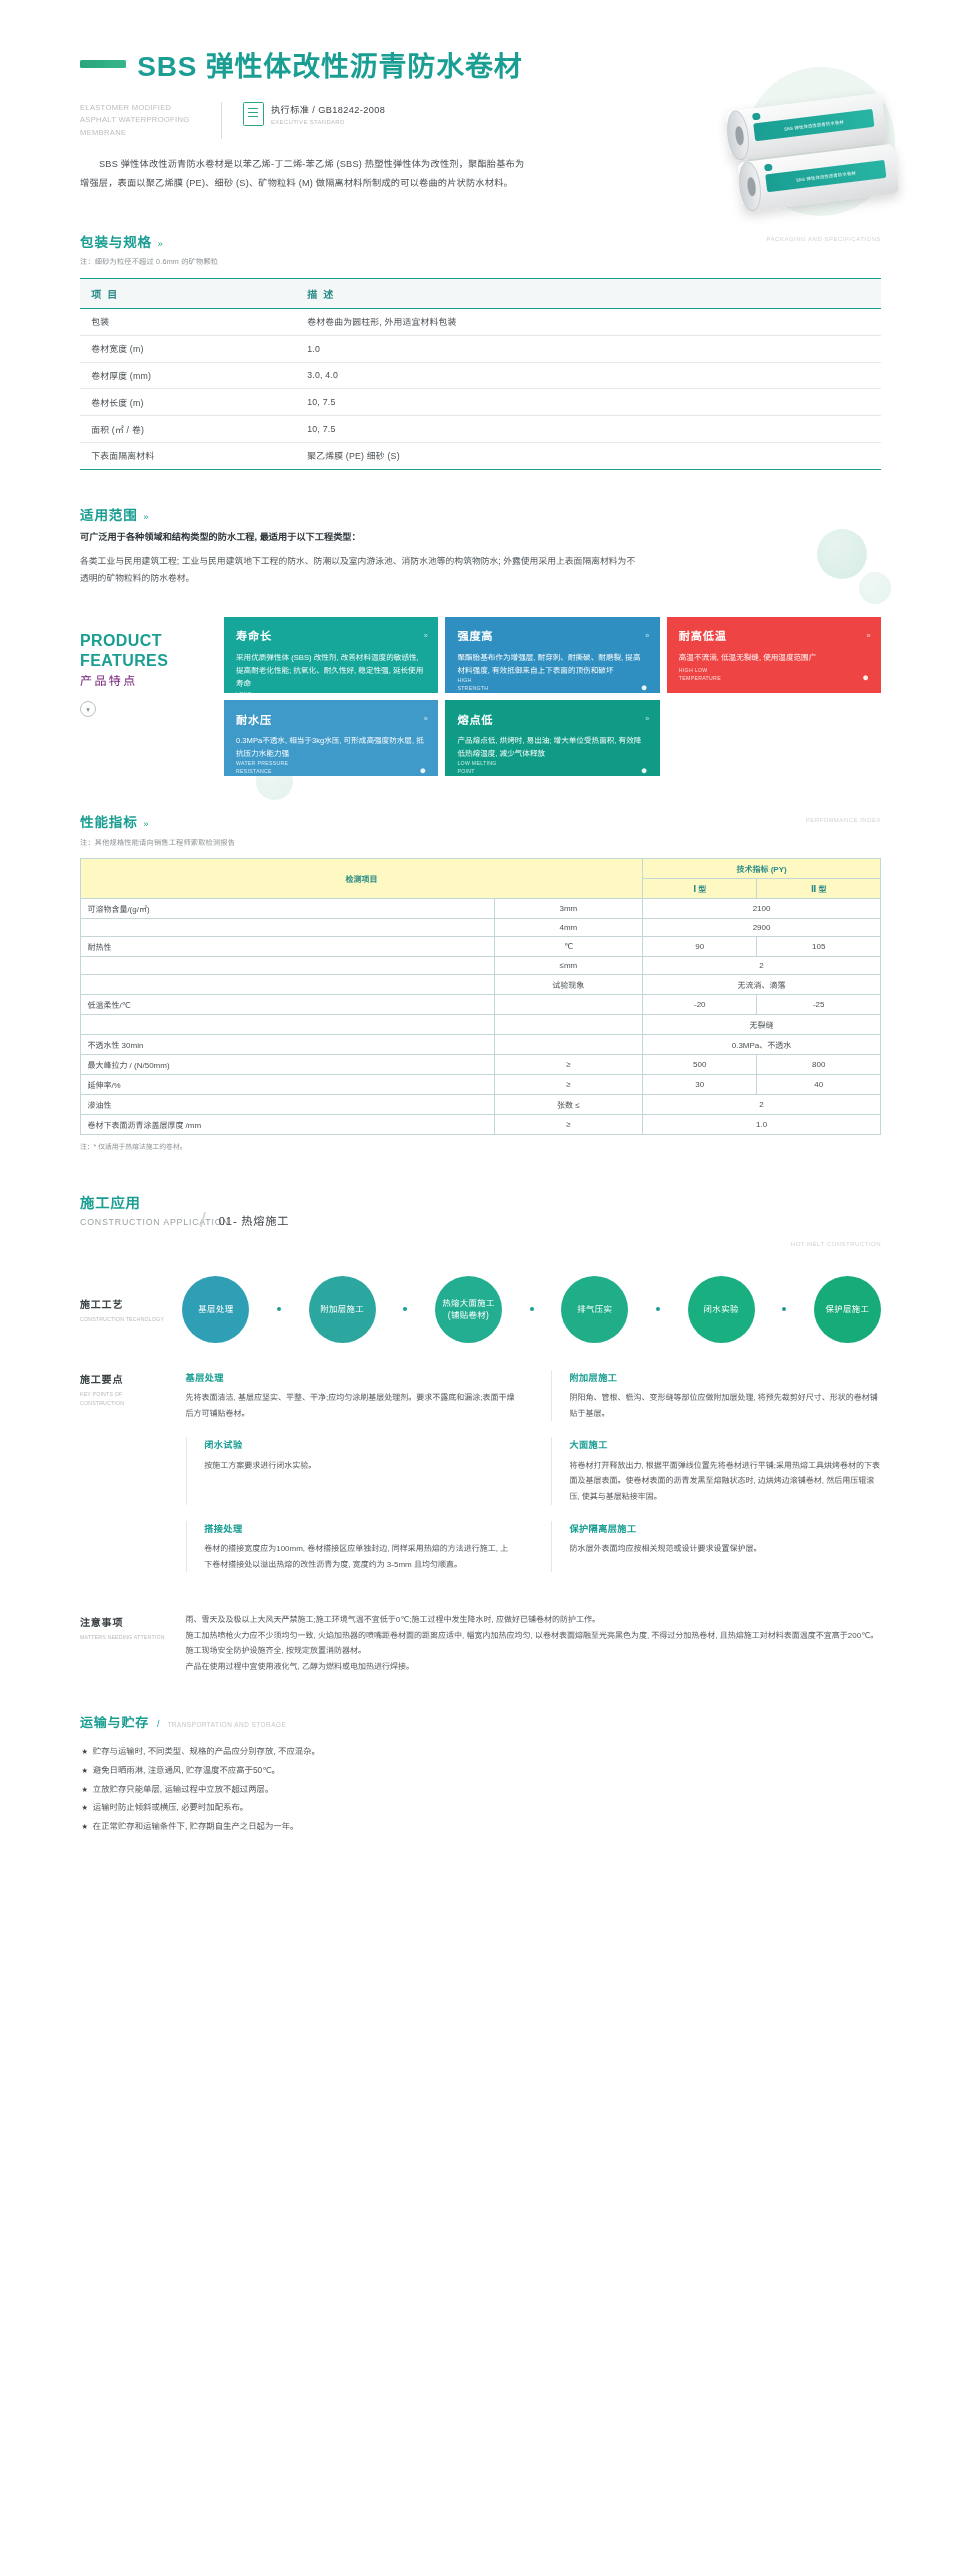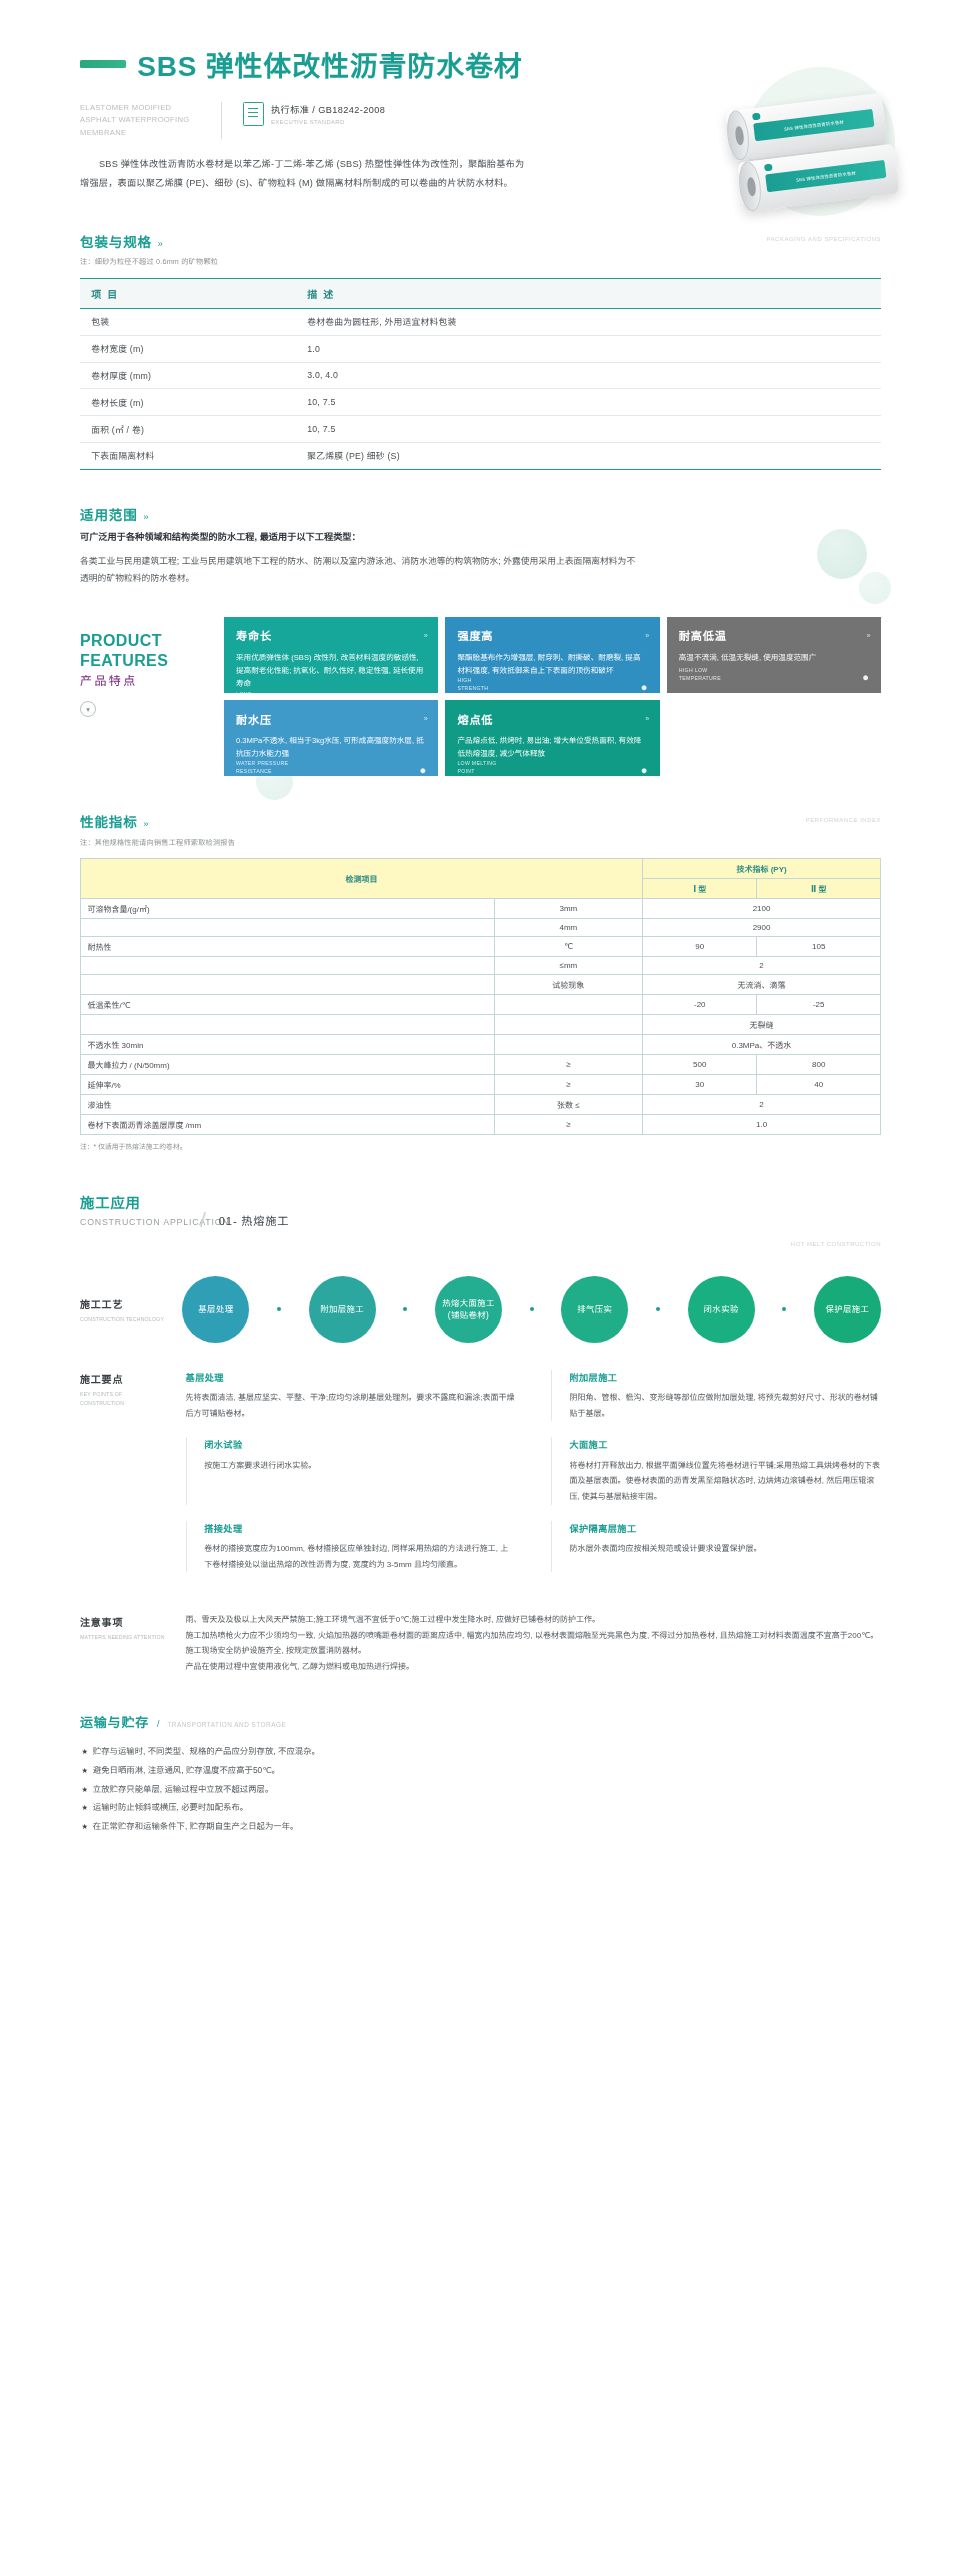--- a/index.html
+++ b/index.html
@@ -307,21 +307,21 @@
             <span class="fc-title">强度高</span>
             <span class="fc-chev">»</span>
           </div>
           <div class="fc-body">聚酯胎基布作为增强层, 耐穿刺、耐撕破、耐磨裂, 提高材料强度, 有效抵御来自上下表面的顶伤和破坏</div>
           <div class="fc-foot">
             <span class="fc-en" style="white-space:pre-line">HIGH
 STRENGTH</span>
             <span class="fc-icon">●</span>
           </div>
         </div>
-        <div class="feat-card" style="background: #737373;">
+        <div class="feat-card" style="background: #ef4444;">
           <div class="fc-head">
             <span class="fc-title">耐高低温</span>
             <span class="fc-chev">»</span>
           </div>
           <div class="fc-body">高温不流淌, 低温无裂缝, 使用温度范围广</div>
           <div class="fc-foot">
             <span class="fc-en" style="white-space:pre-line">HIGH LOW
 TEMPERATURE</span>
             <span class="fc-icon">●</span>
           </div>

